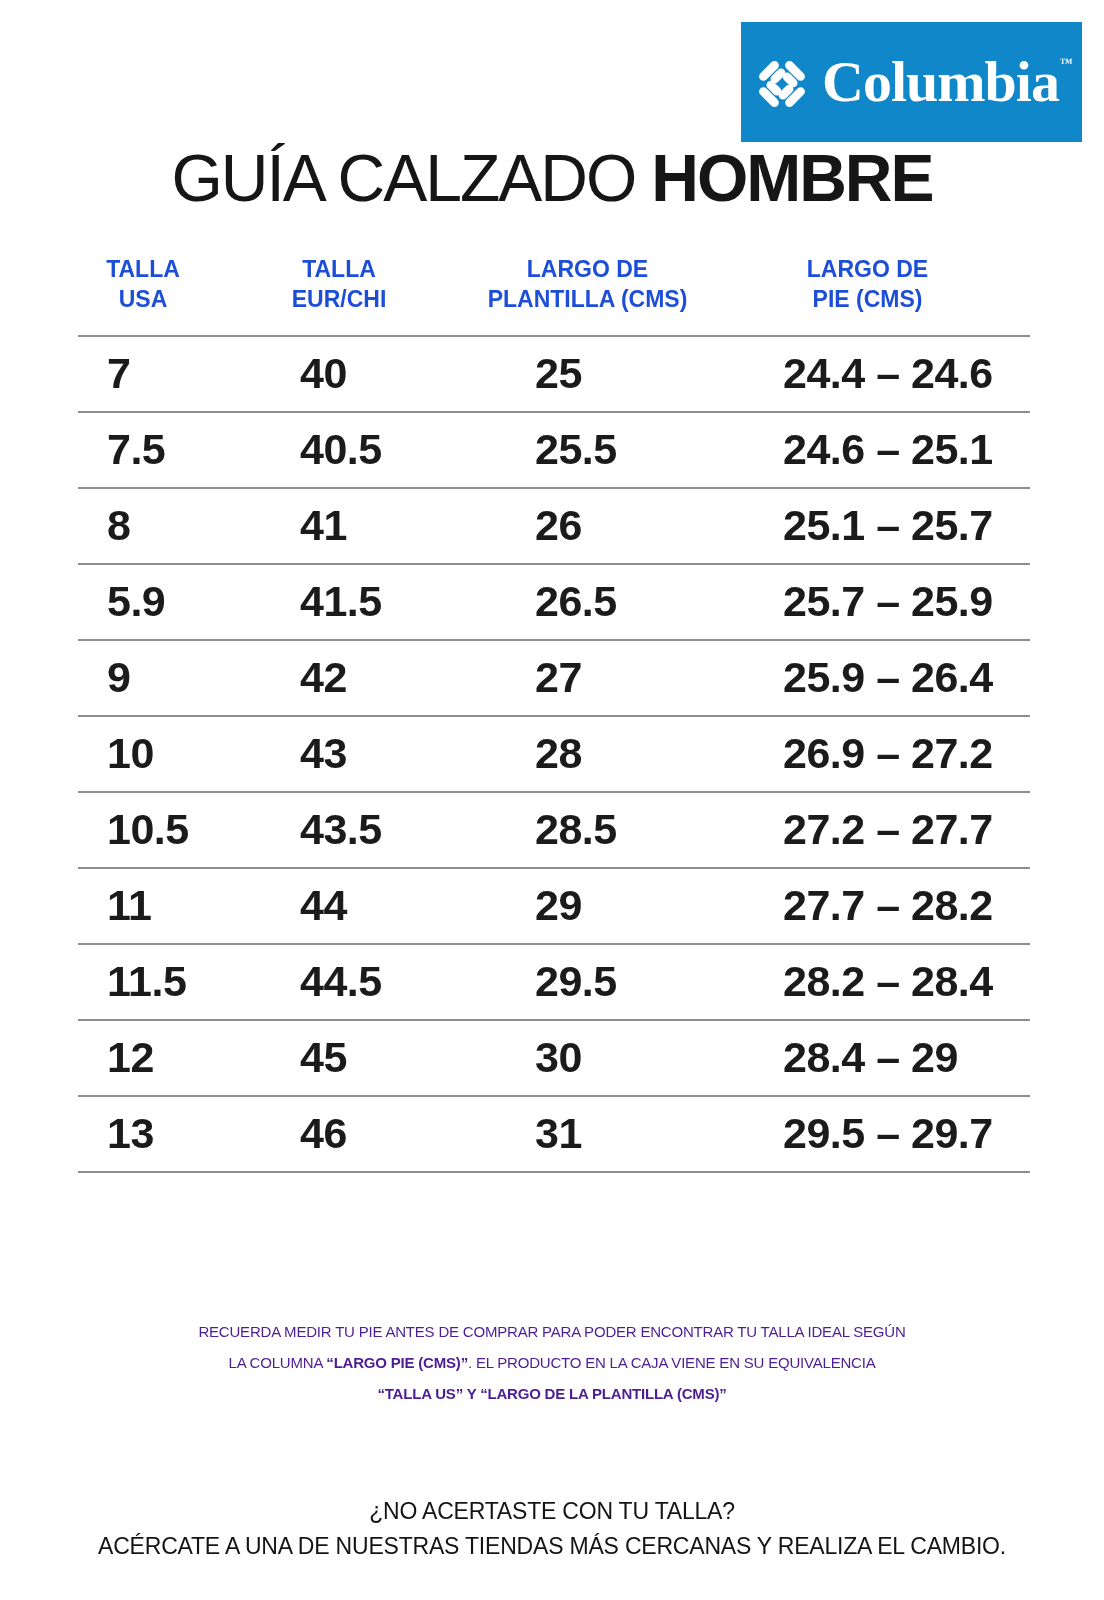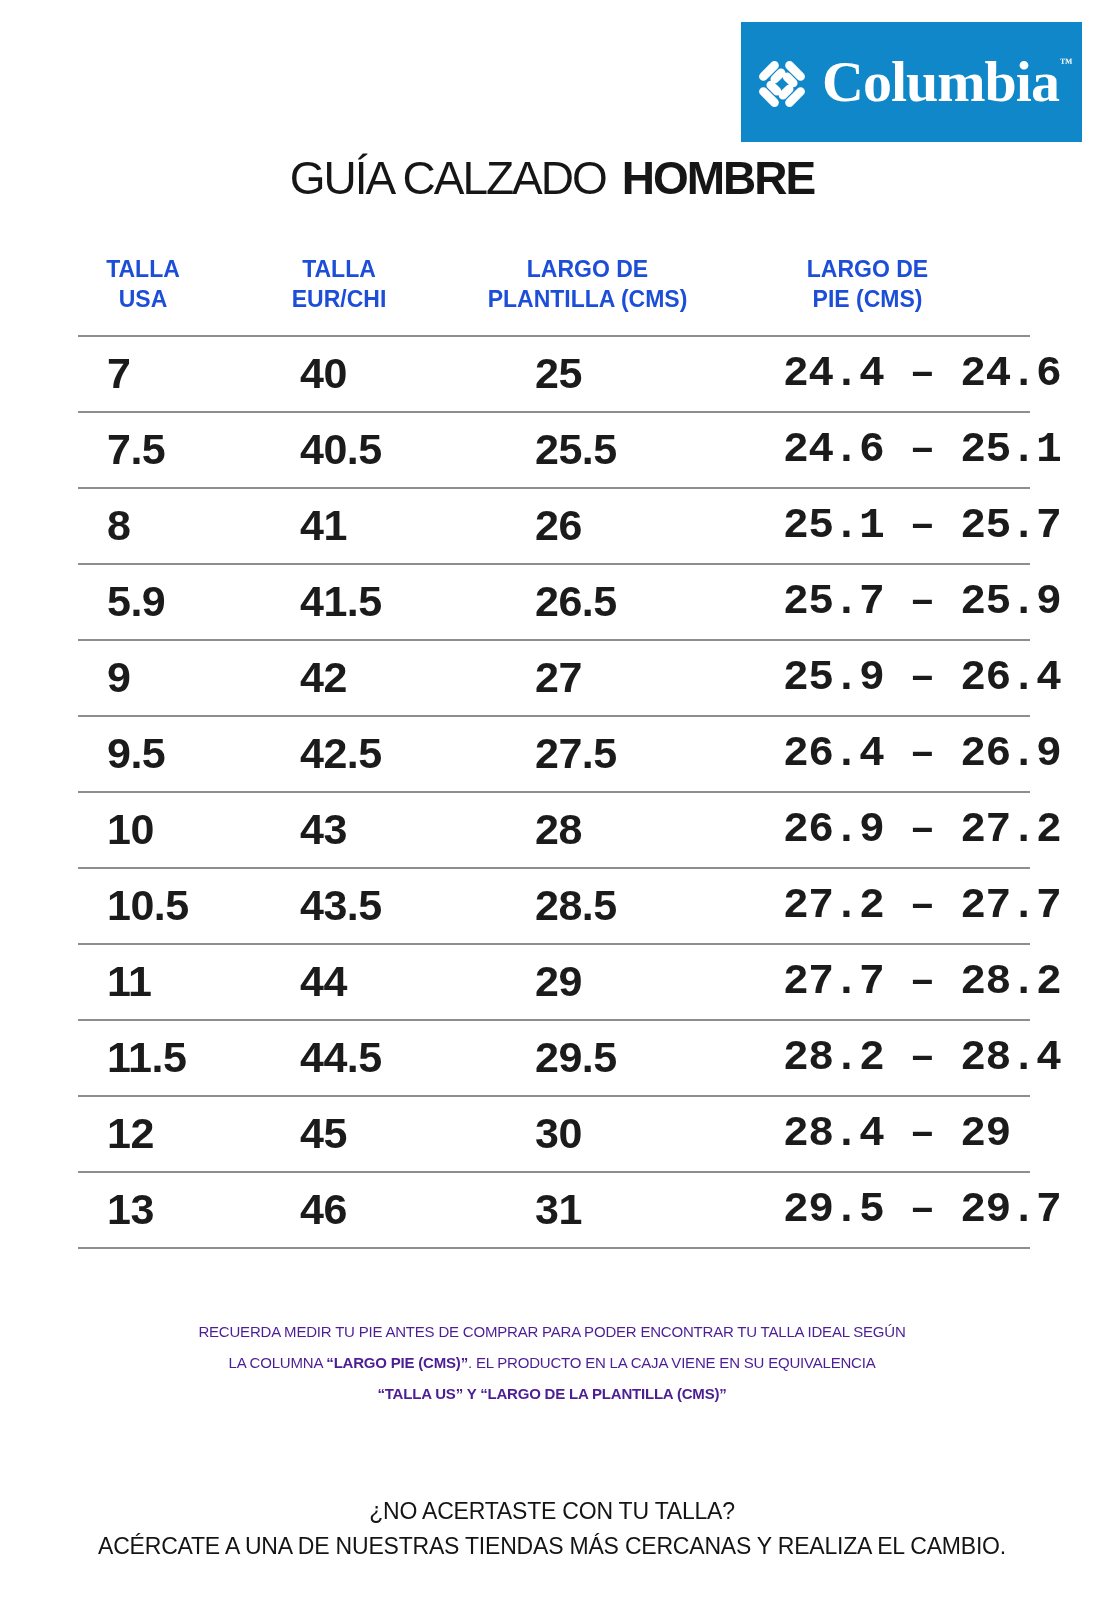--- a/index.html
+++ b/index.html
@@ -34,21 +34,21 @@
     font-family: "Liberation Serif", serif;
     font-size: 13px;
     vertical-align: 34px;
     margin-left: 1px;
   }
 
   
   .title {
     position: absolute; top: 142px; left: 0;
     width: 100%; text-align: center;
-    font-size: 46px; line-height: 72px;
+    font-size: 66px; line-height: 72px;
     letter-spacing: -2px;
     color: #161616;
     font-weight: 400;
     white-space: nowrap;
   }
   .title .heavy { font-weight: 800; margin-left: 16px; }
 
   
   table.size-table {
     position: absolute; left: 78px; top: 254px;
@@ -73,21 +73,21 @@
     letter-spacing: -0.5px;
     vertical-align: middle;
     border-bottom: 2px solid #8e8e8e;
     padding: 0;
     color: #1b1b1b;
     white-space: nowrap;
   }
   .size-table td.c0 { padding-left: 29px; }
   .size-table td.c1 { padding-left: 92px; }
   .size-table td.c2 { padding-left: 65px; }
-  .size-table td.c3 { padding-left: 78px; font-family: Liberation Mono, monospace; }
+  .size-table td.c3 { padding-left: 78px; }
 
   
   .note {
     position: absolute; top: 1316px; left: 20px; width: 1064px;
     text-align: center;
     font-size: 15px; line-height: 31px;
     font-weight: 500;
     letter-spacing: -0.2px;
     color: #4c1d95;
   }
@@ -170,26 +170,20 @@
         <td class="c2">26.5</td>
         <td class="c3">25.7 – 25.9</td>
       </tr>
       <tr>
         <td class="c0">9</td>
         <td class="c1">42</td>
         <td class="c2">27</td>
         <td class="c3">25.9 – 26.4</td>
       </tr>
       <tr>
-        <td class="c0">9.5</td>
-        <td class="c1">42.5</td>
-        <td class="c2">27.5</td>
-        <td class="c3">26.4 – 26.9</td>
-      </tr>
-      <tr>
         <td class="c0">10</td>
         <td class="c1">43</td>
         <td class="c2">28</td>
         <td class="c3">26.9 – 27.2</td>
       </tr>
       <tr>
         <td class="c0">10.5</td>
         <td class="c1">43.5</td>
         <td class="c2">28.5</td>
         <td class="c3">27.2 – 27.7</td>

